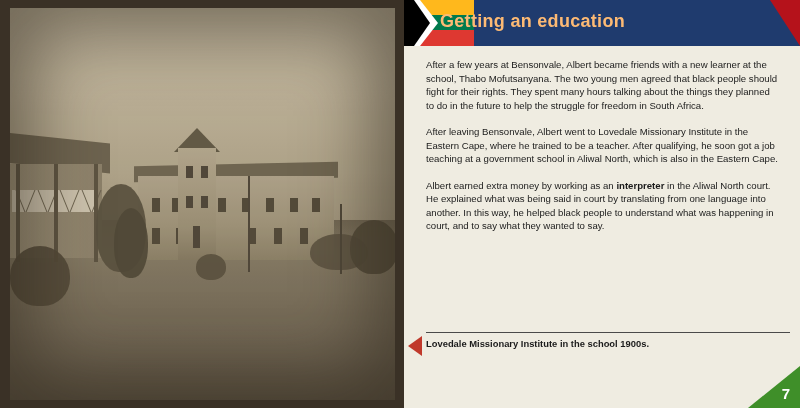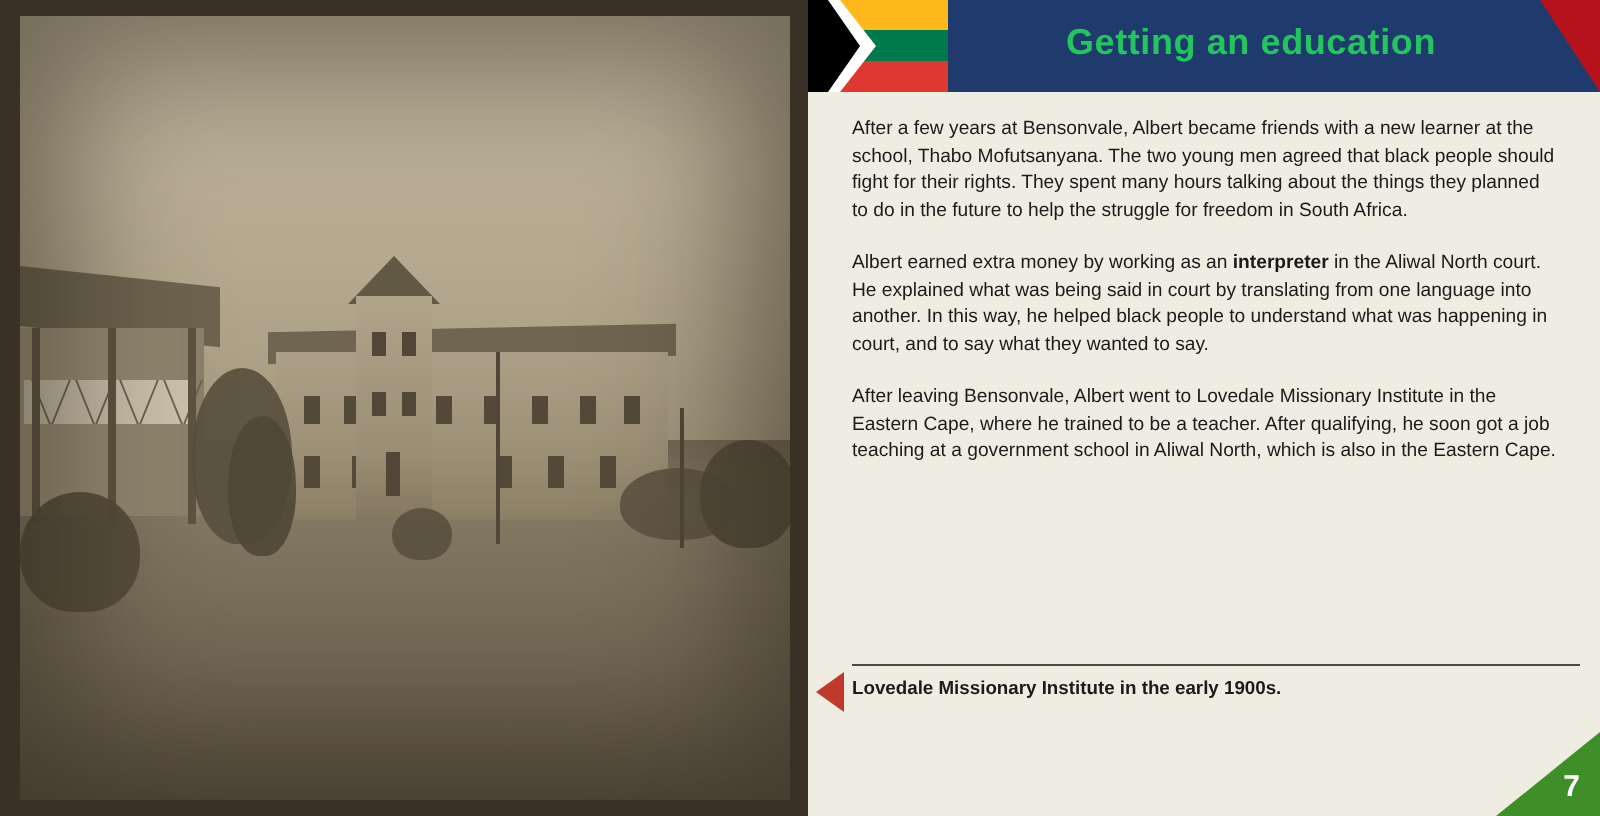--- a/index.html
+++ b/index.html
@@ -157,26 +157,25 @@
   }
   .header {
     position: absolute;
     left: 0; top: 0; width: 396px; height: 46px;
     background: #1f3b6e;
     overflow: hidden;
   }
   .header-title {
     position: absolute;
     left: 0; right: 0; top: 11px;
-    text-align: center;
-    color: #22c55e;
+    color: #fdba74;
     font-size: 18px;
     font-weight: bold;
     letter-spacing: .3px;
-    padding-left: 47px;
+    padding-left: 36px;
     box-sizing: border-box;
   }
   
   .flag {
     position: absolute;
     left: 0; top: 0;
     width: 70px; height: 46px;
     overflow: hidden;
   }
   .flag .grn { position:absolute; left:0; top:0; width:70px; height:46px;
@@ -333,27 +332,27 @@
         <div class="grn"></div>
         <div class="wedge-white"></div>
         <div class="wedge-black"></div>
       </div>
       <div class="corner-red"></div>
       <div class="header-title">Getting an education</div>
     </div>
 
     <div class="body-text" id="body-text">
         <p><span>After a few years at Bensonvale, Albert became friends with a new learner at the school, Thabo Mofutsanyana.  The two young men agreed that black people should fight for their rights.  They spent many hours talking about the things they planned to do in the future to help the struggle for freedom in South Africa.</span></p>
+        <p><span>After leaving Bensonvale, Albert went to Lovedale Missionary Institute in the Eastern Cape, where he trained to be a teacher.  After qualifying, he soon got a job teaching at a government school in Aliwal North, which is also in the Eastern Cape.</span></p>
         <p><span>Albert earned extra money by working as an </span><b>interpreter</b><span> in the Aliwal North court.  He explained what was being said in court by translating from one language into another.  In this way, he helped black people to understand what was happening in court, and to say what they wanted to say.</span></p>
-        <p><span>After leaving Bensonvale, Albert went to Lovedale Missionary Institute in the Eastern Cape, where he trained to be a teacher.  After qualifying, he soon got a job teaching at a government school in Aliwal North, which is also in the Eastern Cape.</span></p>
       </div>
 
     <div class="caption-bar"></div>
     <div class="caption-arrow"></div>
-    <div class="caption">Lovedale Missionary Institute in the early 1900s.</div>
+    <div class="caption">Lovedale Missionary Institute in the school 1900s.</div>
 
     <div class="page-num-wrap">
       <div class="page-num-bg"></div>
       <div class="page-num">7</div>
     </div>
 
   </div>
 </div>
 
 </body></html>

